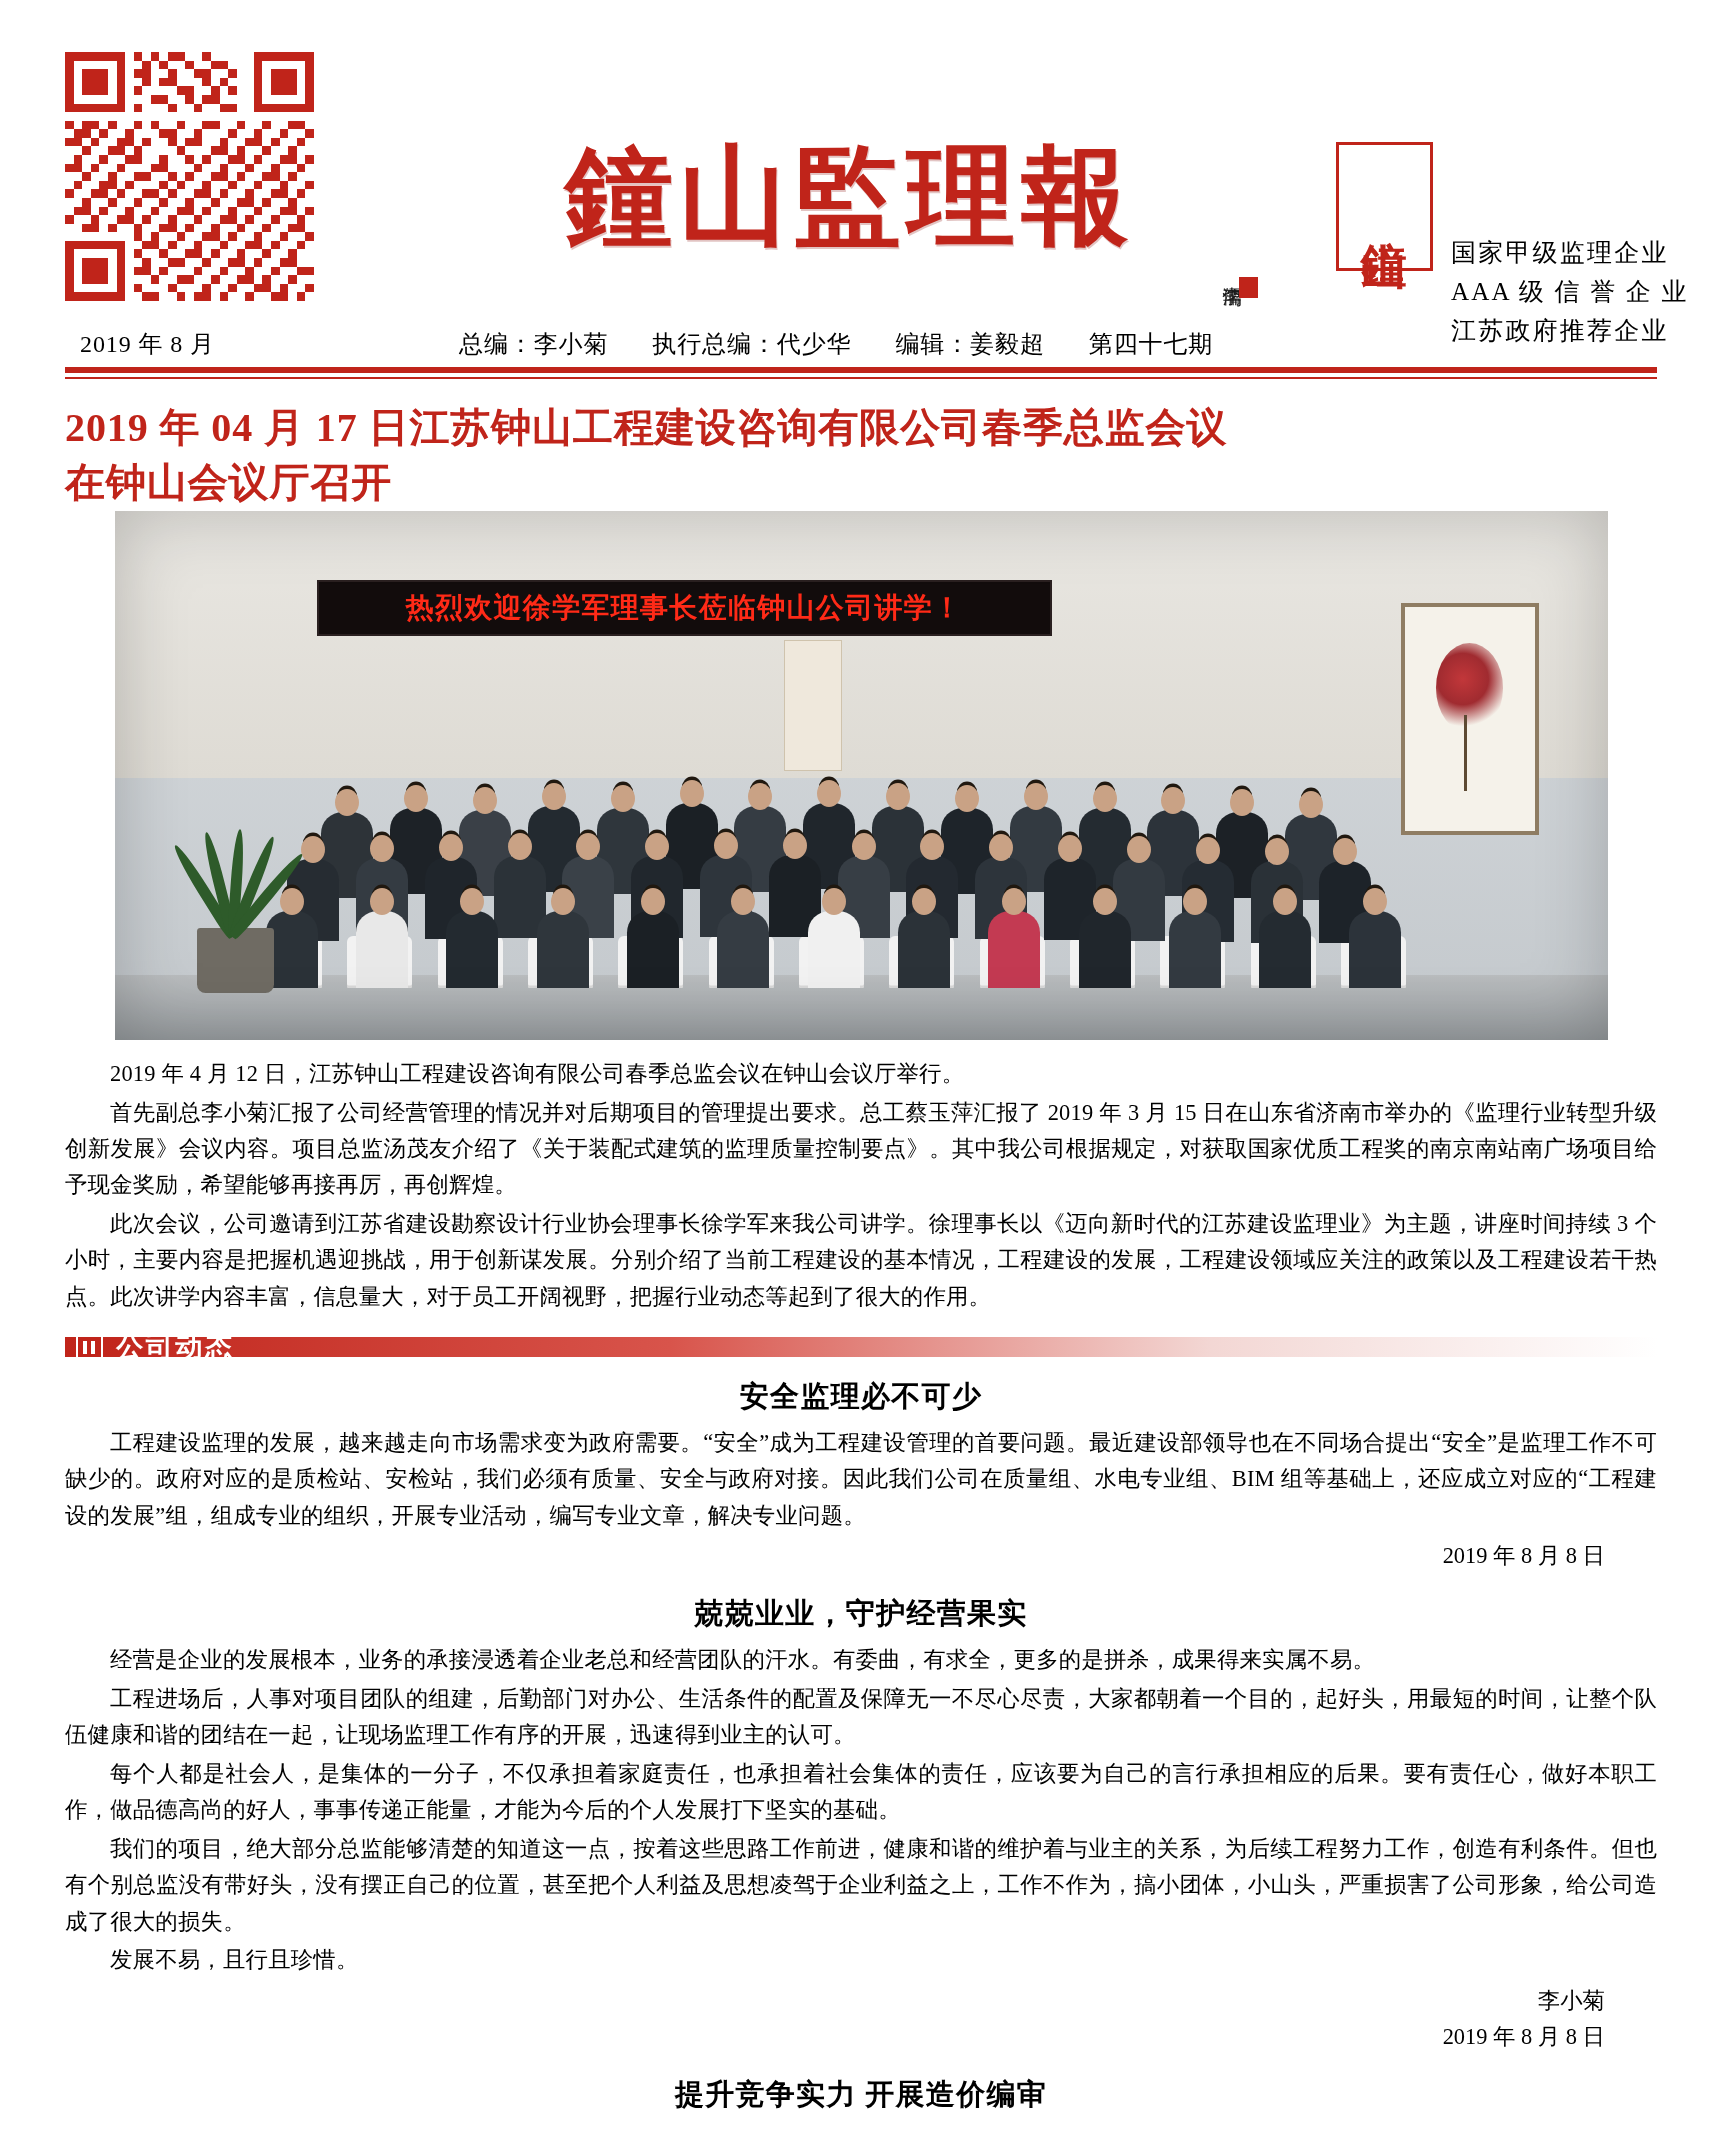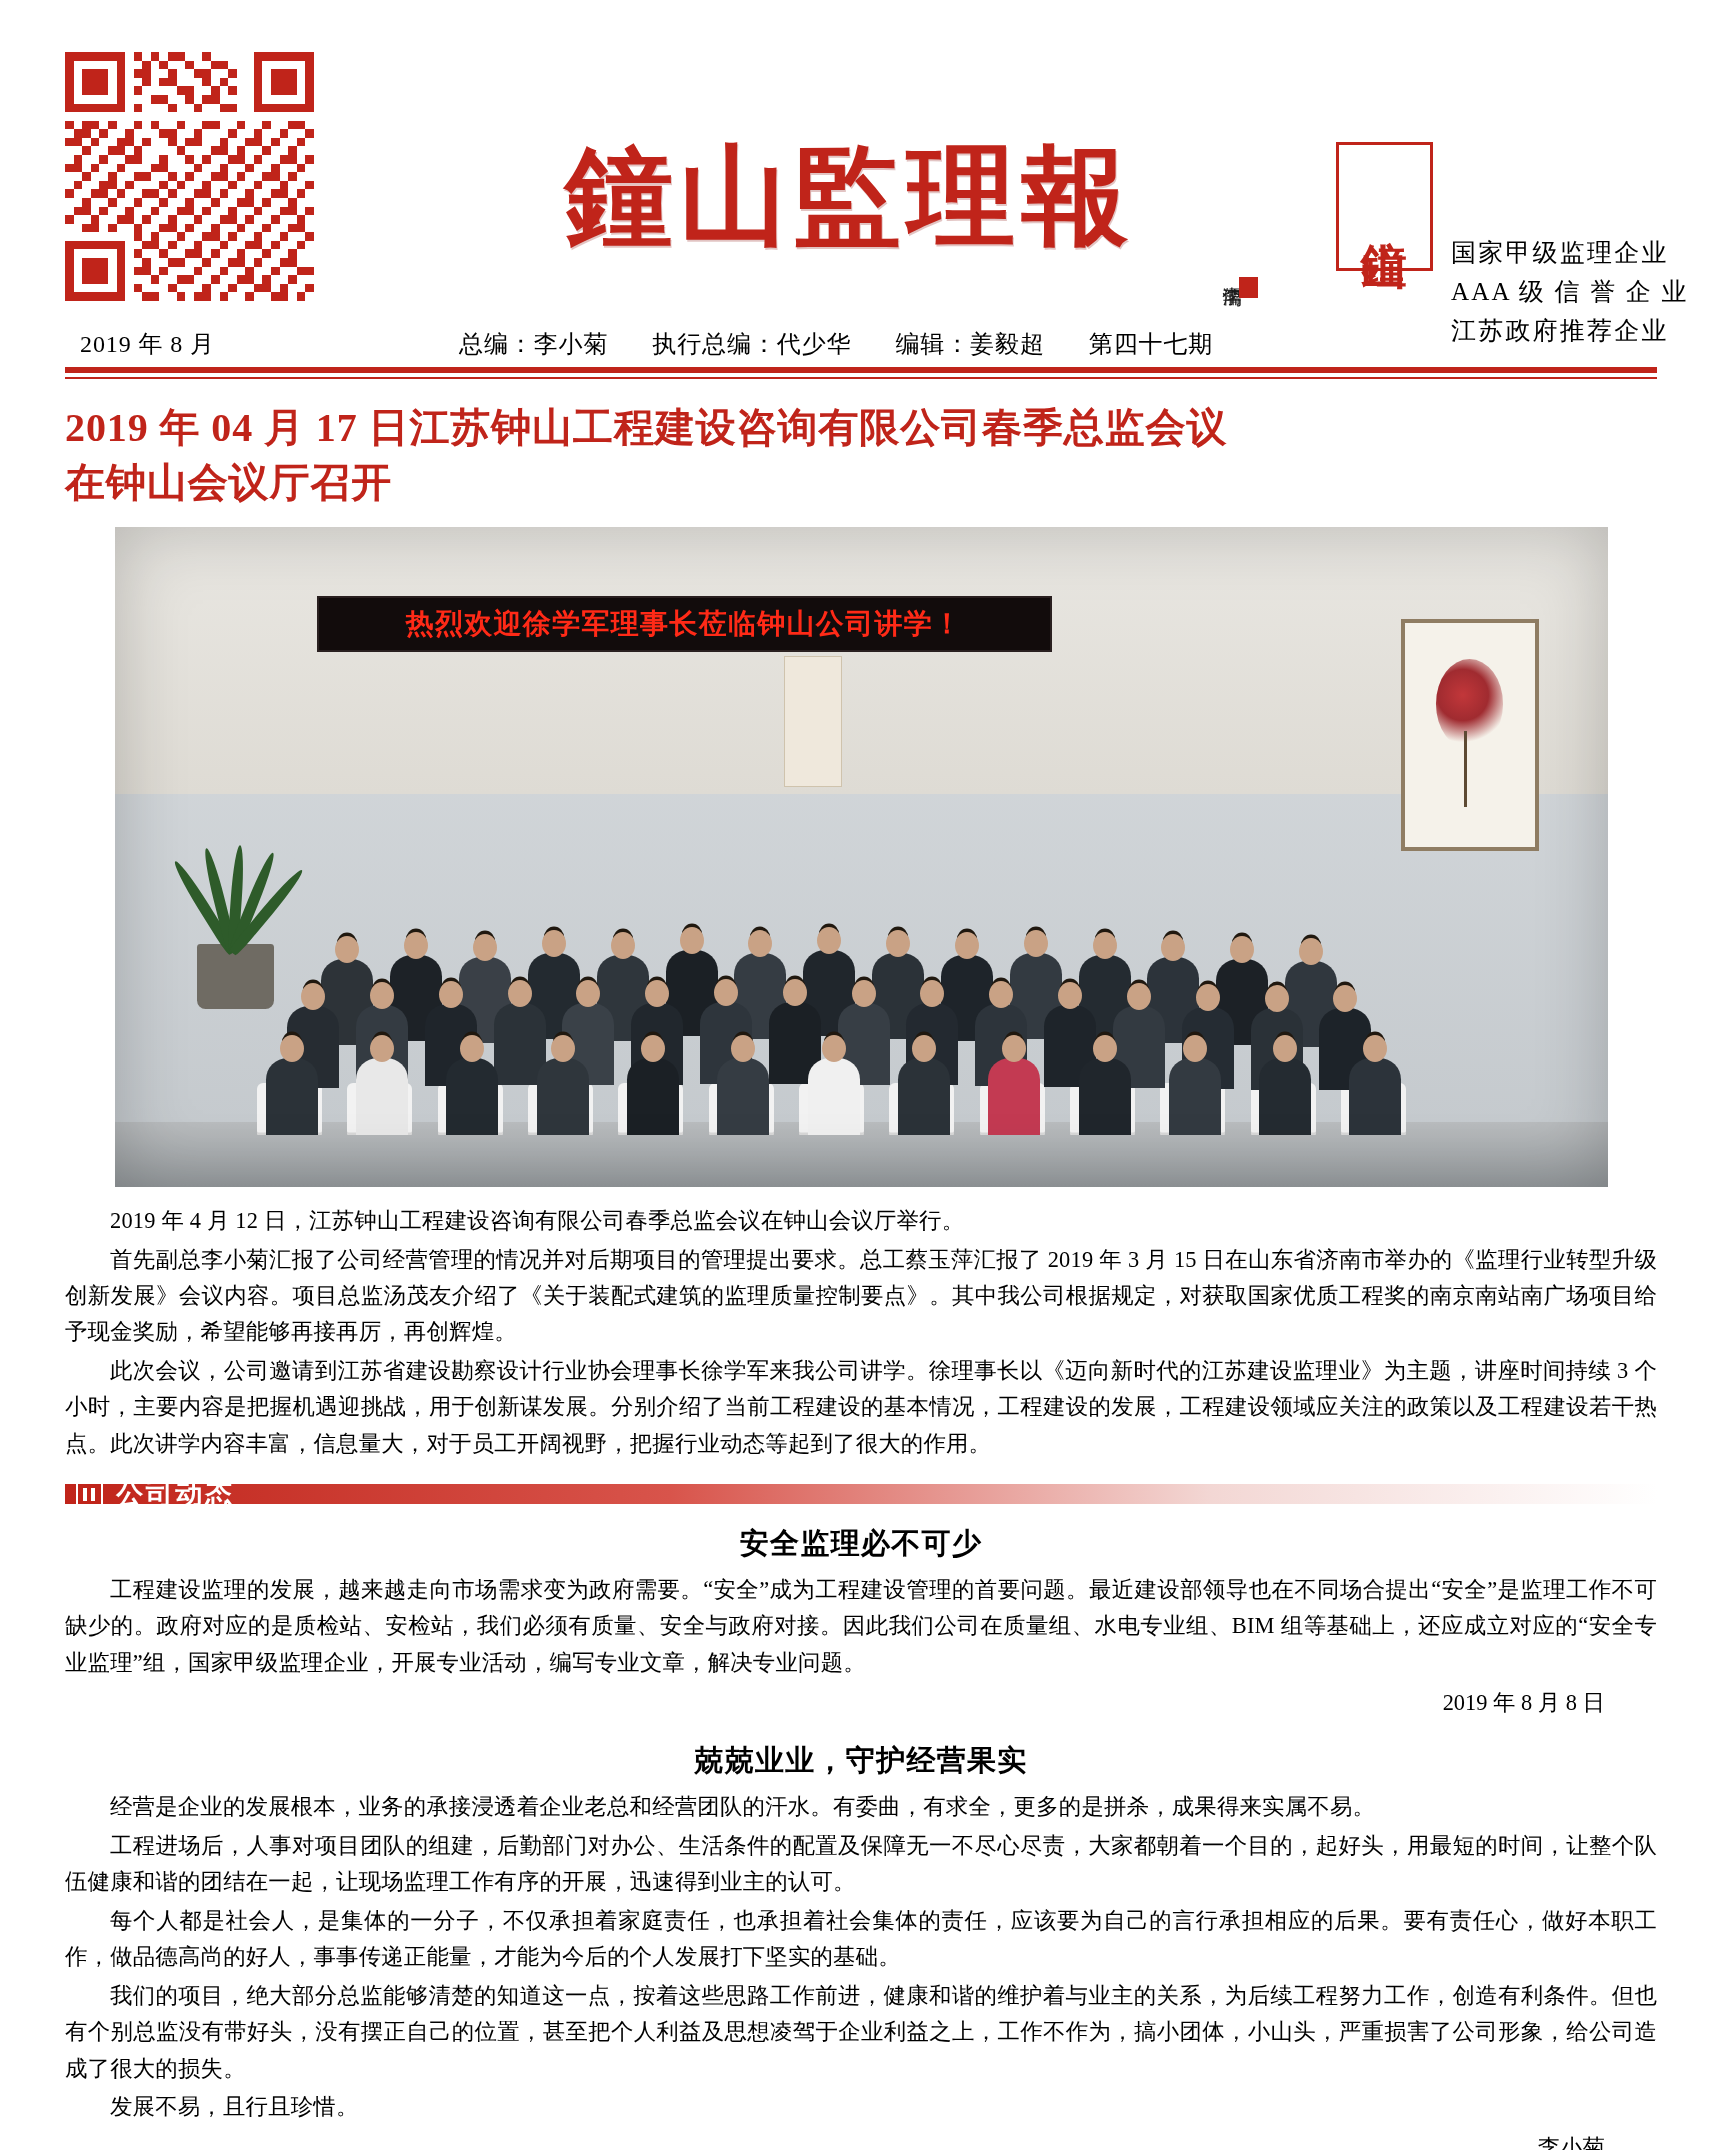--- a/index.html
+++ b/index.html
@@ -159,23 +159,23 @@
     color: #c0241a;
     font-size: 40px;
     font-weight: 700;
     line-height: 1.38;
     margin-top: 20.6px;
     letter-spacing: 0.9px;
   }
 
   
   .hero {
-    margin-top: 17px;
+    margin-top: 1px;
     width: 1493px;
-    height: 660px;
+    height: 529px;
     margin-left: auto;
     margin-right: auto;
     position: relative;
     overflow: hidden;
     background: linear-gradient(#d9dde0, #c3c8cc);
   }
   .hero .wall {
     position: absolute; left:0; top:0; right:0; height: 267px;
     background: linear-gradient(#e9e7e2, #dedbd4);
   }
@@ -797,21 +797,21 @@
       <p>此次会议，公司邀请到江苏省建设勘察设计行业协会理事长徐学军来我公司讲学。徐理事长以《迈向新时代的江苏建设监理业》为主题，讲座时间持续 3 个小时，主要内容是把握机遇迎挑战，用于创新谋发展。分别介绍了当前工程建设的基本情况，工程建设的发展，工程建设领域应关注的政策以及工程建设若干热点。此次讲学内容丰富，信息量大，对于员工开阔视野，把握行业动态等起到了很大的作用。</p>
     </div>
 
     <div class="section-bar">
       <div class="sb-icon"></div>
       <div class="sb-title">公司动态</div>
     </div>
 
     <div class="article-title">安全监理必不可少</div>
     <div class="body-text" style="margin-top:0">
-      <p>工程建设监理的发展，越来越走向市场需求变为政府需要。“安全”成为工程建设管理的首要问题。最近建设部领导也在不同场合提出“安全”是监理工作不可缺少的。政府对应的是质检站、安检站，我们必须有质量、安全与政府对接。因此我们公司在质量组、水电专业组、BIM 组等基础上，还应成立对应的“安全专业监理”组，国家甲级监理企业，开展专业活动，编写专业文章，解决专业问题。</p>
+      <p>工程建设监理的发展，越来越走向市场需求变为政府需要。“安全”成为工程建设管理的首要问题。最近建设部领导也在不同场合提出“安全”是监理工作不可缺少的。政府对应的是质检站、安检站，我们必须有质量、安全与政府对接。因此我们公司在质量组、水电专业组、BIM 组等基础上，还应成立对应的“工程建设的发展”组，组成专业的组织，开展专业活动，编写专业文章，解决专业问题。</p>
     </div>
     <div class="signoff">
       <div>2019 年 8 月 8 日</div>
     </div>
 
     <div class="article-title">兢兢业业，守护经营果实</div>
     <div class="body-text" style="margin-top:0">
       <p>经营是企业的发展根本，业务的承接浸透着企业老总和经营团队的汗水。有委曲，有求全，更多的是拼杀，成果得来实属不易。</p>
       <p>工程进场后，人事对项目团队的组建，后勤部门对办公、生活条件的配置及保障无一不尽心尽责，大家都朝着一个目的，起好头，用最短的时间，让整个队伍健康和谐的团结在一起，让现场监理工作有序的开展，迅速得到业主的认可。</p>
       <p>每个人都是社会人，是集体的一分子，不仅承担着家庭责任，也承担着社会集体的责任，应该要为自己的言行承担相应的后果。要有责任心，做好本职工作，做品德高尚的好人，事事传递正能量，才能为今后的个人发展打下坚实的基础。</p>

